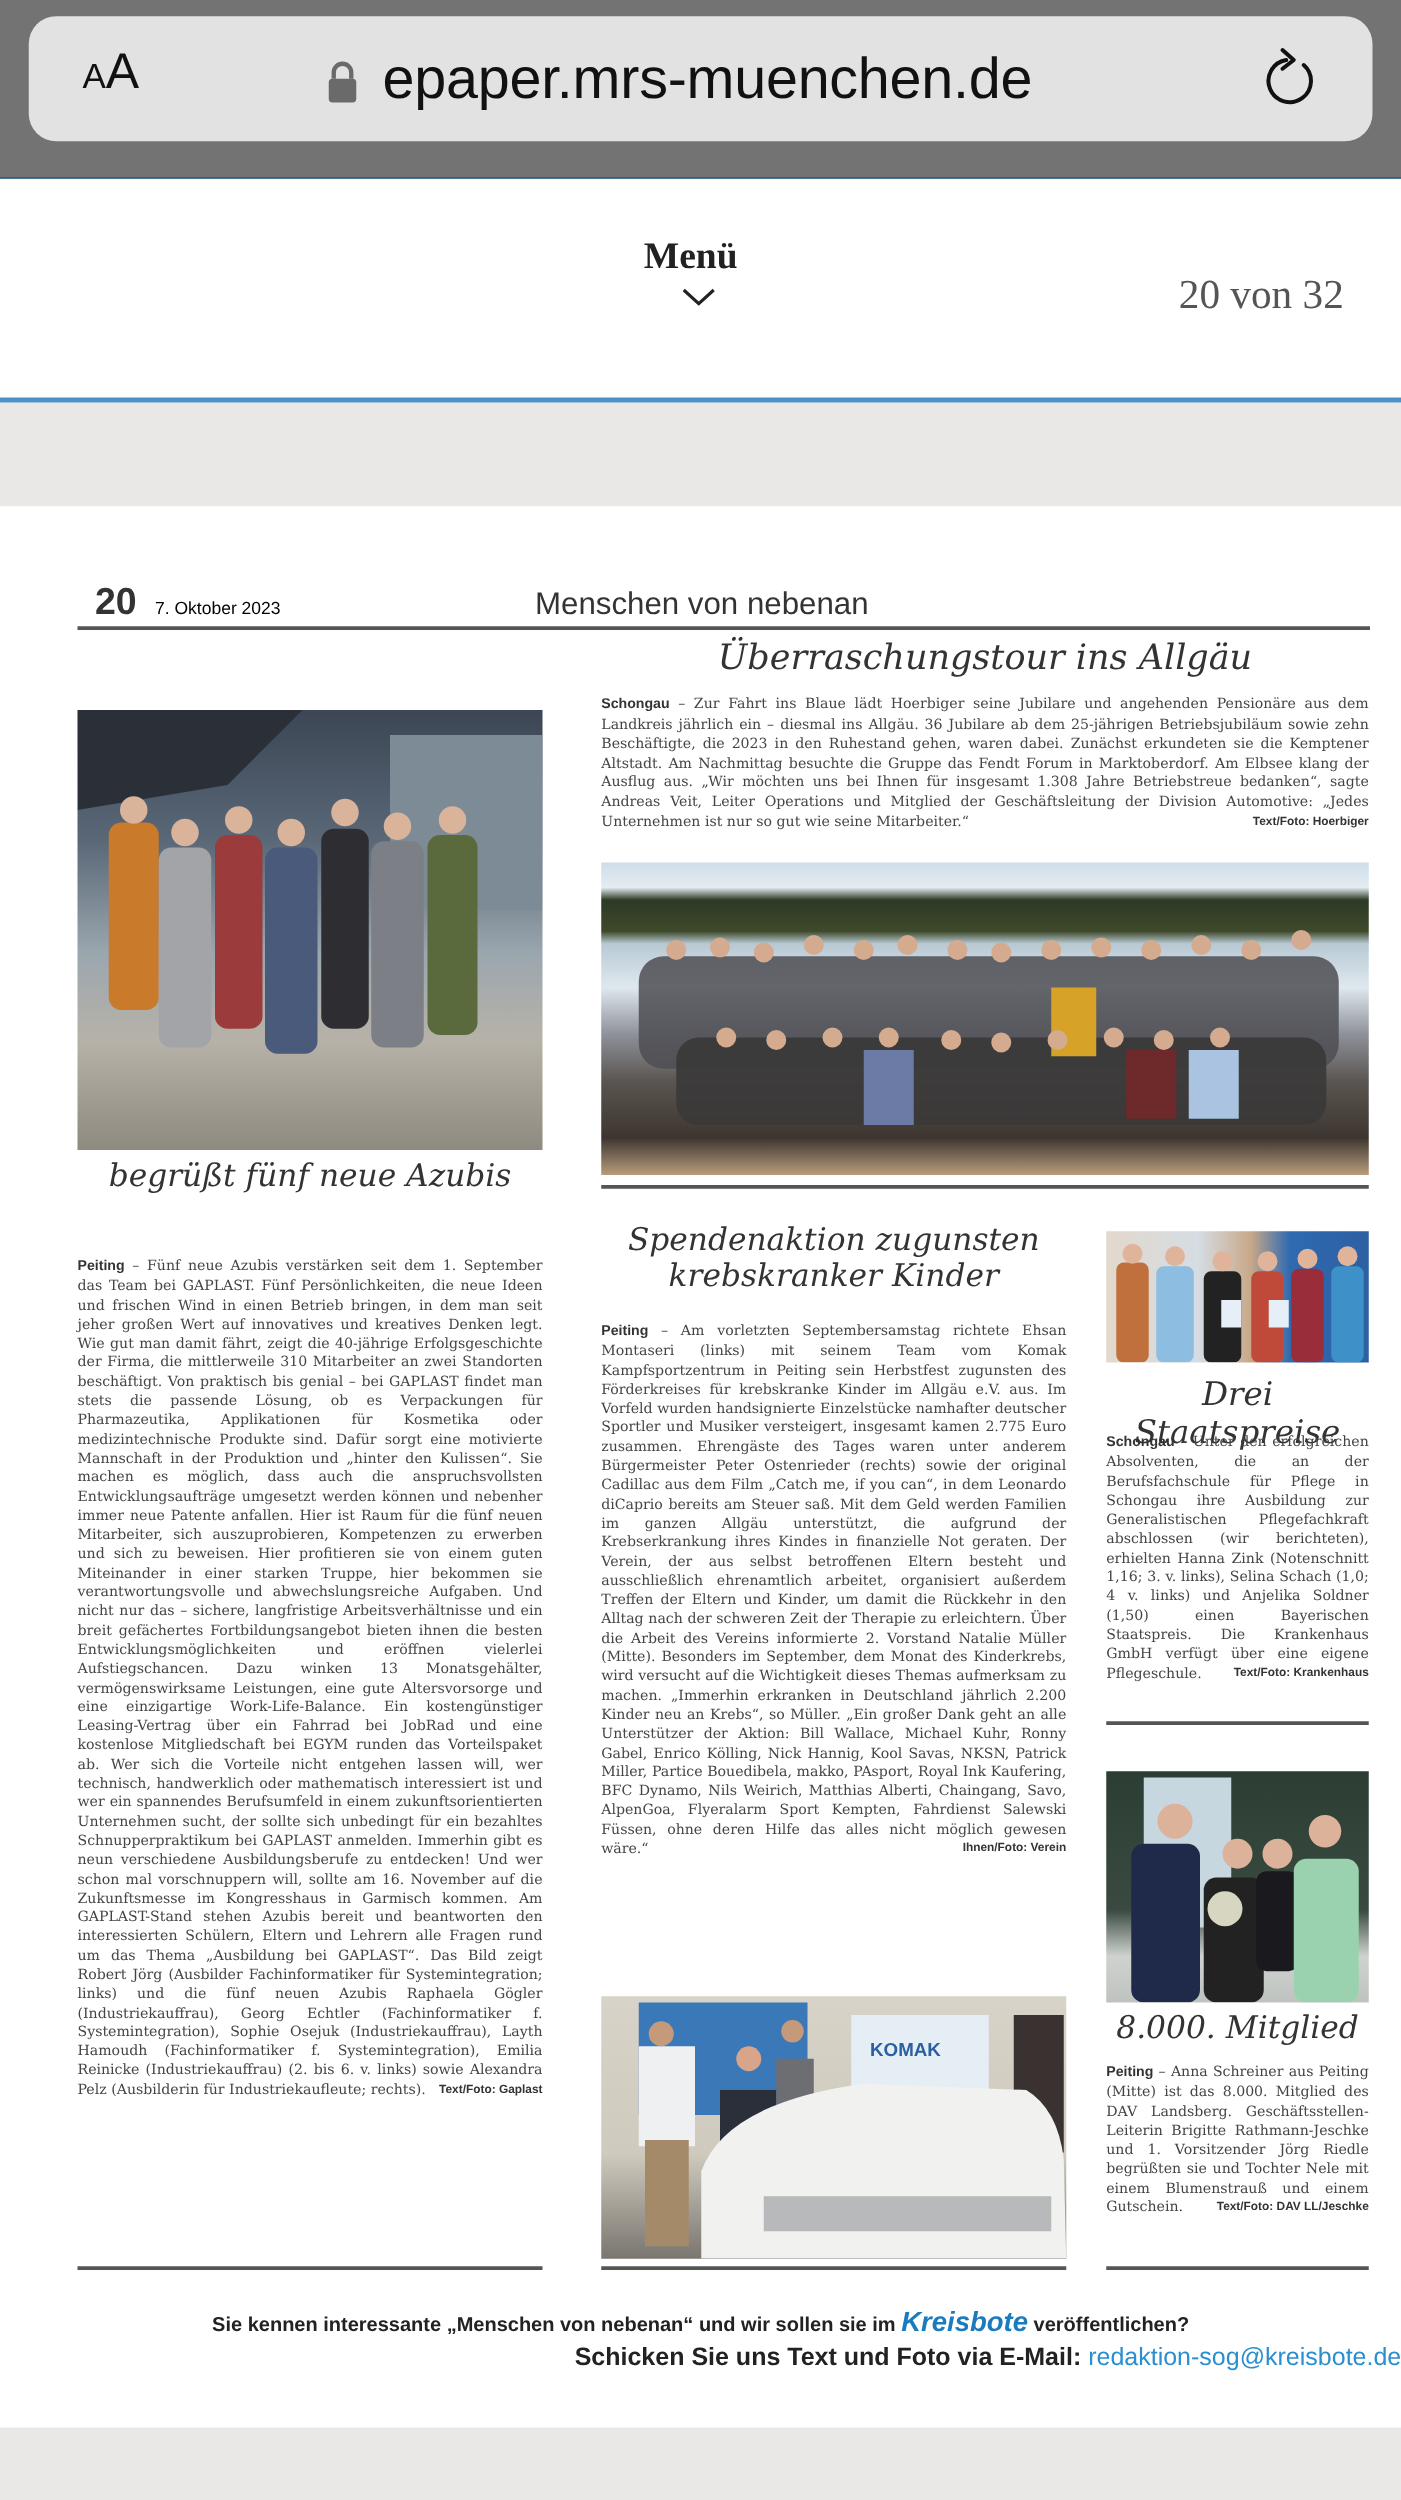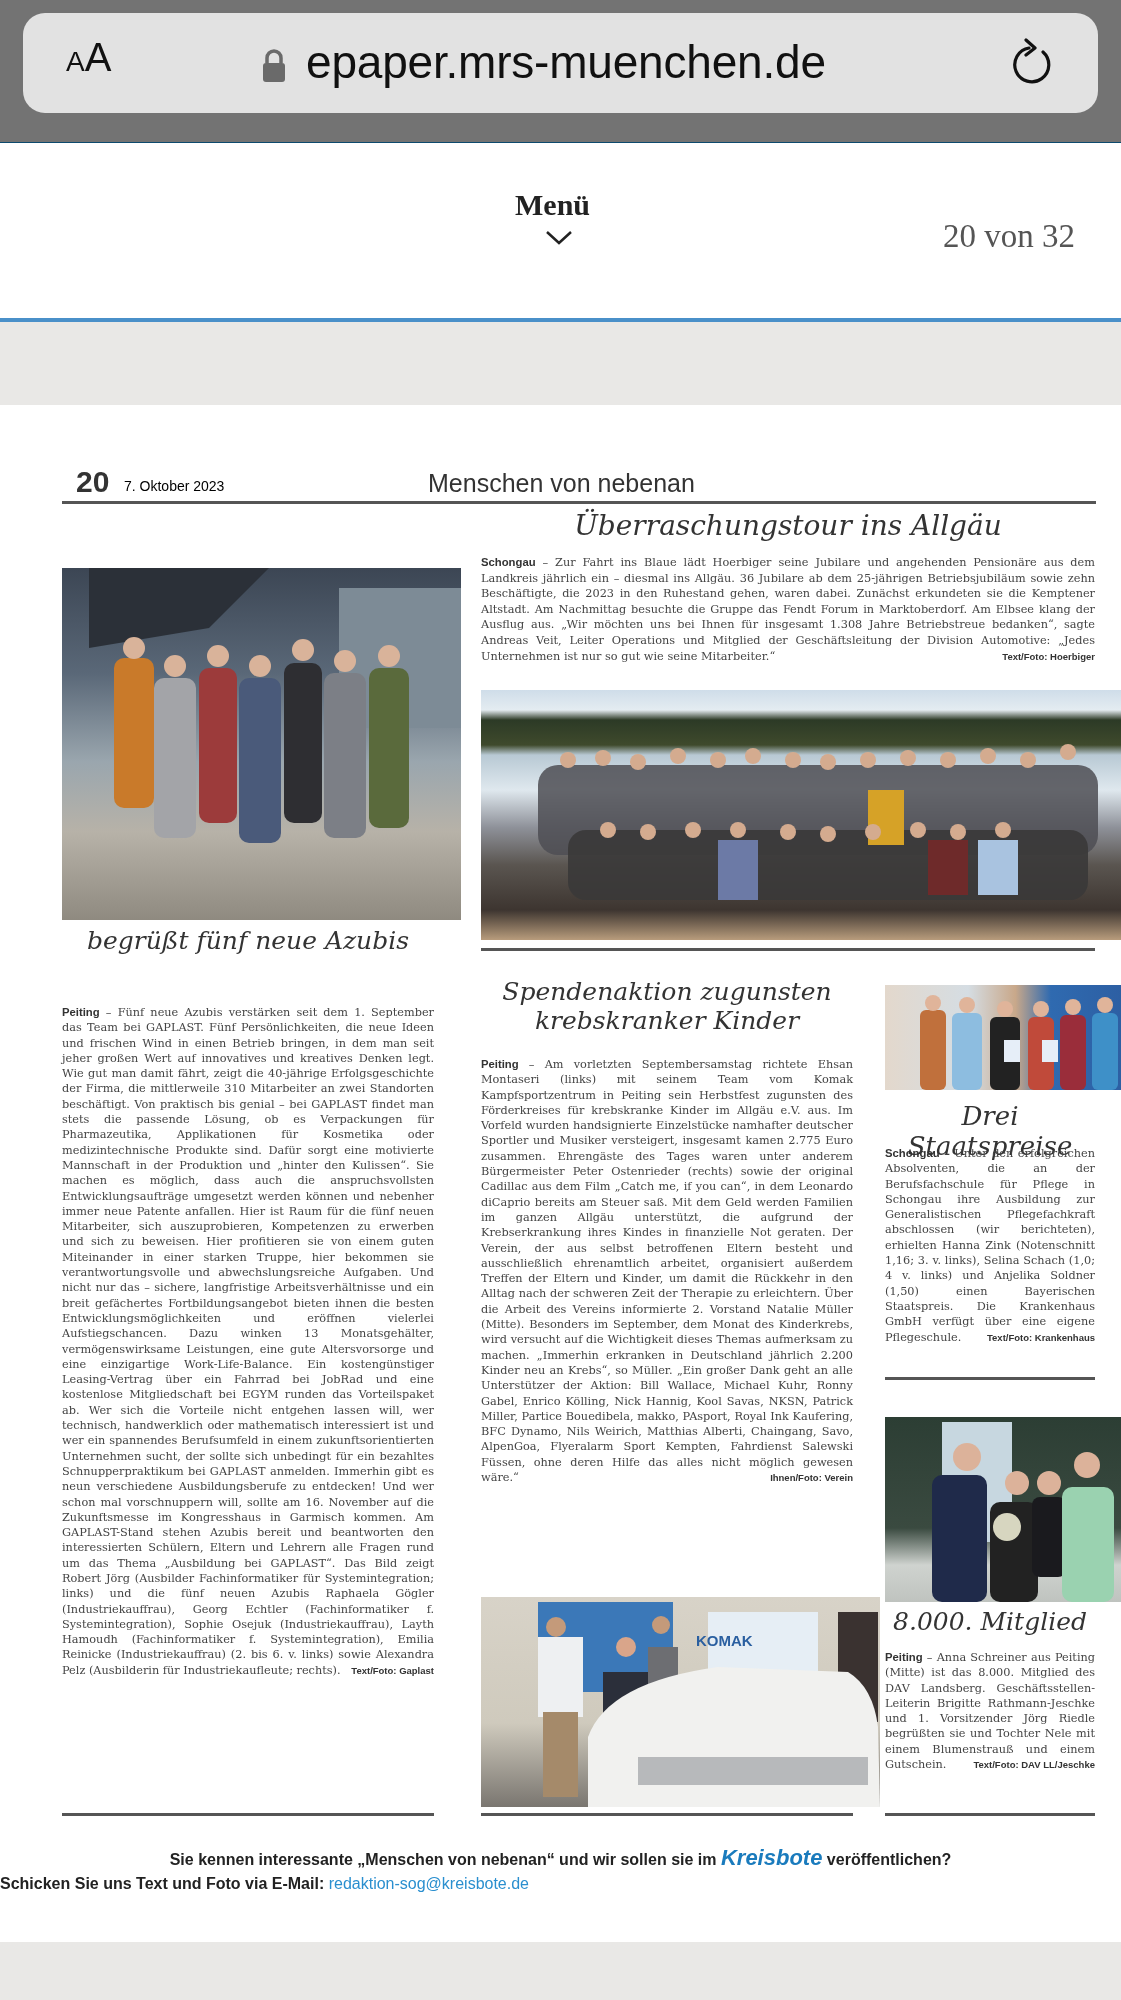--- a/index.html
+++ b/index.html
@@ -19,29 +19,29 @@
   .pagecount{position:absolute;right:46px;top:65px;font-size:33px;color:#555;margin-top:10px;}
   
   .page{position:absolute;left:0;top:405px;width:1121px;height:1537px;background:#fff;}
   .folio{position:absolute;left:62px;top:60px;width:1034px;height:36px;border-bottom:3px solid #555;}
   .folio .num{position:absolute;left:14px;top:0px;font-size:30px;font-weight:bold;font-family:"Liberation Sans",sans-serif;color:#333;}
   .folio .date{position:absolute;left:62px;top:13px;font-size:14px;font-family:"Liberation Sans",sans-serif;color:#000000;}
   .folio .sec{position:absolute;left:366px;top:4px;font-size:25px;font-family:"Liberation Sans",sans-serif;color:#333;}
   .adbar{position:absolute;left:62px;top:112px;width:372px;height:34px;background:#5f5b57;color:#fff;font-family:"Liberation Sans",sans-serif;}
   .adbar .t{position:absolute;left:12px;top:6px;font-size:19px;font-weight:bold;}
   .adbar .a{position:absolute;right:10px;top:11px;font-size:11px;font-weight:bold;}
-  .photo{position:absolute;overflow:hidden;padding-left:27px;}
+  .photo{position:absolute;overflow:hidden;}
   .headline{position:absolute;font-family:"DejaVu Serif",serif;font-style:italic;color:#333;text-align:center;line-height:1.15;}
   .body{position:absolute;font-family:"DejaVu Serif",serif;font-size:11.3px;line-height:15.3px;color:#444;text-align:justify;hyphens:auto;}
   .body b{font-family:"Liberation Sans",sans-serif;color:#333;}
   .credit{float:right;font-family:"Liberation Sans",sans-serif;font-weight:bold;font-size:9.5px;color:#333;margin-left:6px;}
   .rule{position:absolute;height:3px;background:#555;}
   .footer1{position:absolute;left:0;top:1440px;width:1121px;text-align:center;font-family:"Liberation Sans",sans-serif;font-weight:bold;font-size:16px;color:#222;}
   .footer1 .kb{color:#1a7bbd;font-style:italic;font-size:22px;}
-  .footer2{position:absolute;left:0;top:1470px;width:1121px;text-align:left;font-family:"Liberation Sans",sans-serif;font-weight:bold;font-size:16px;color:#222;}
+  .footer2{position:absolute;left:0;top:1470px;width:1121px;text-align:right;font-family:"Liberation Sans",sans-serif;font-weight:bold;font-size:20px;color:#222;}
   .footer2 .mail{color:#2a8fcf;font-weight:normal;}
 </style>
 </head>
 <body>
 
 <div class="chrome">
   <div class="urlbar">
     <div class="aa"><span class="sm">A</span><span>A</span></div>
     <svg class="lock" viewBox="0 0 26 36">
       <path d="M6 15 V10 a7 7 0 0 1 14 0 V15" fill="none" stroke="#6a6a6a" stroke-width="3.5"></path>

